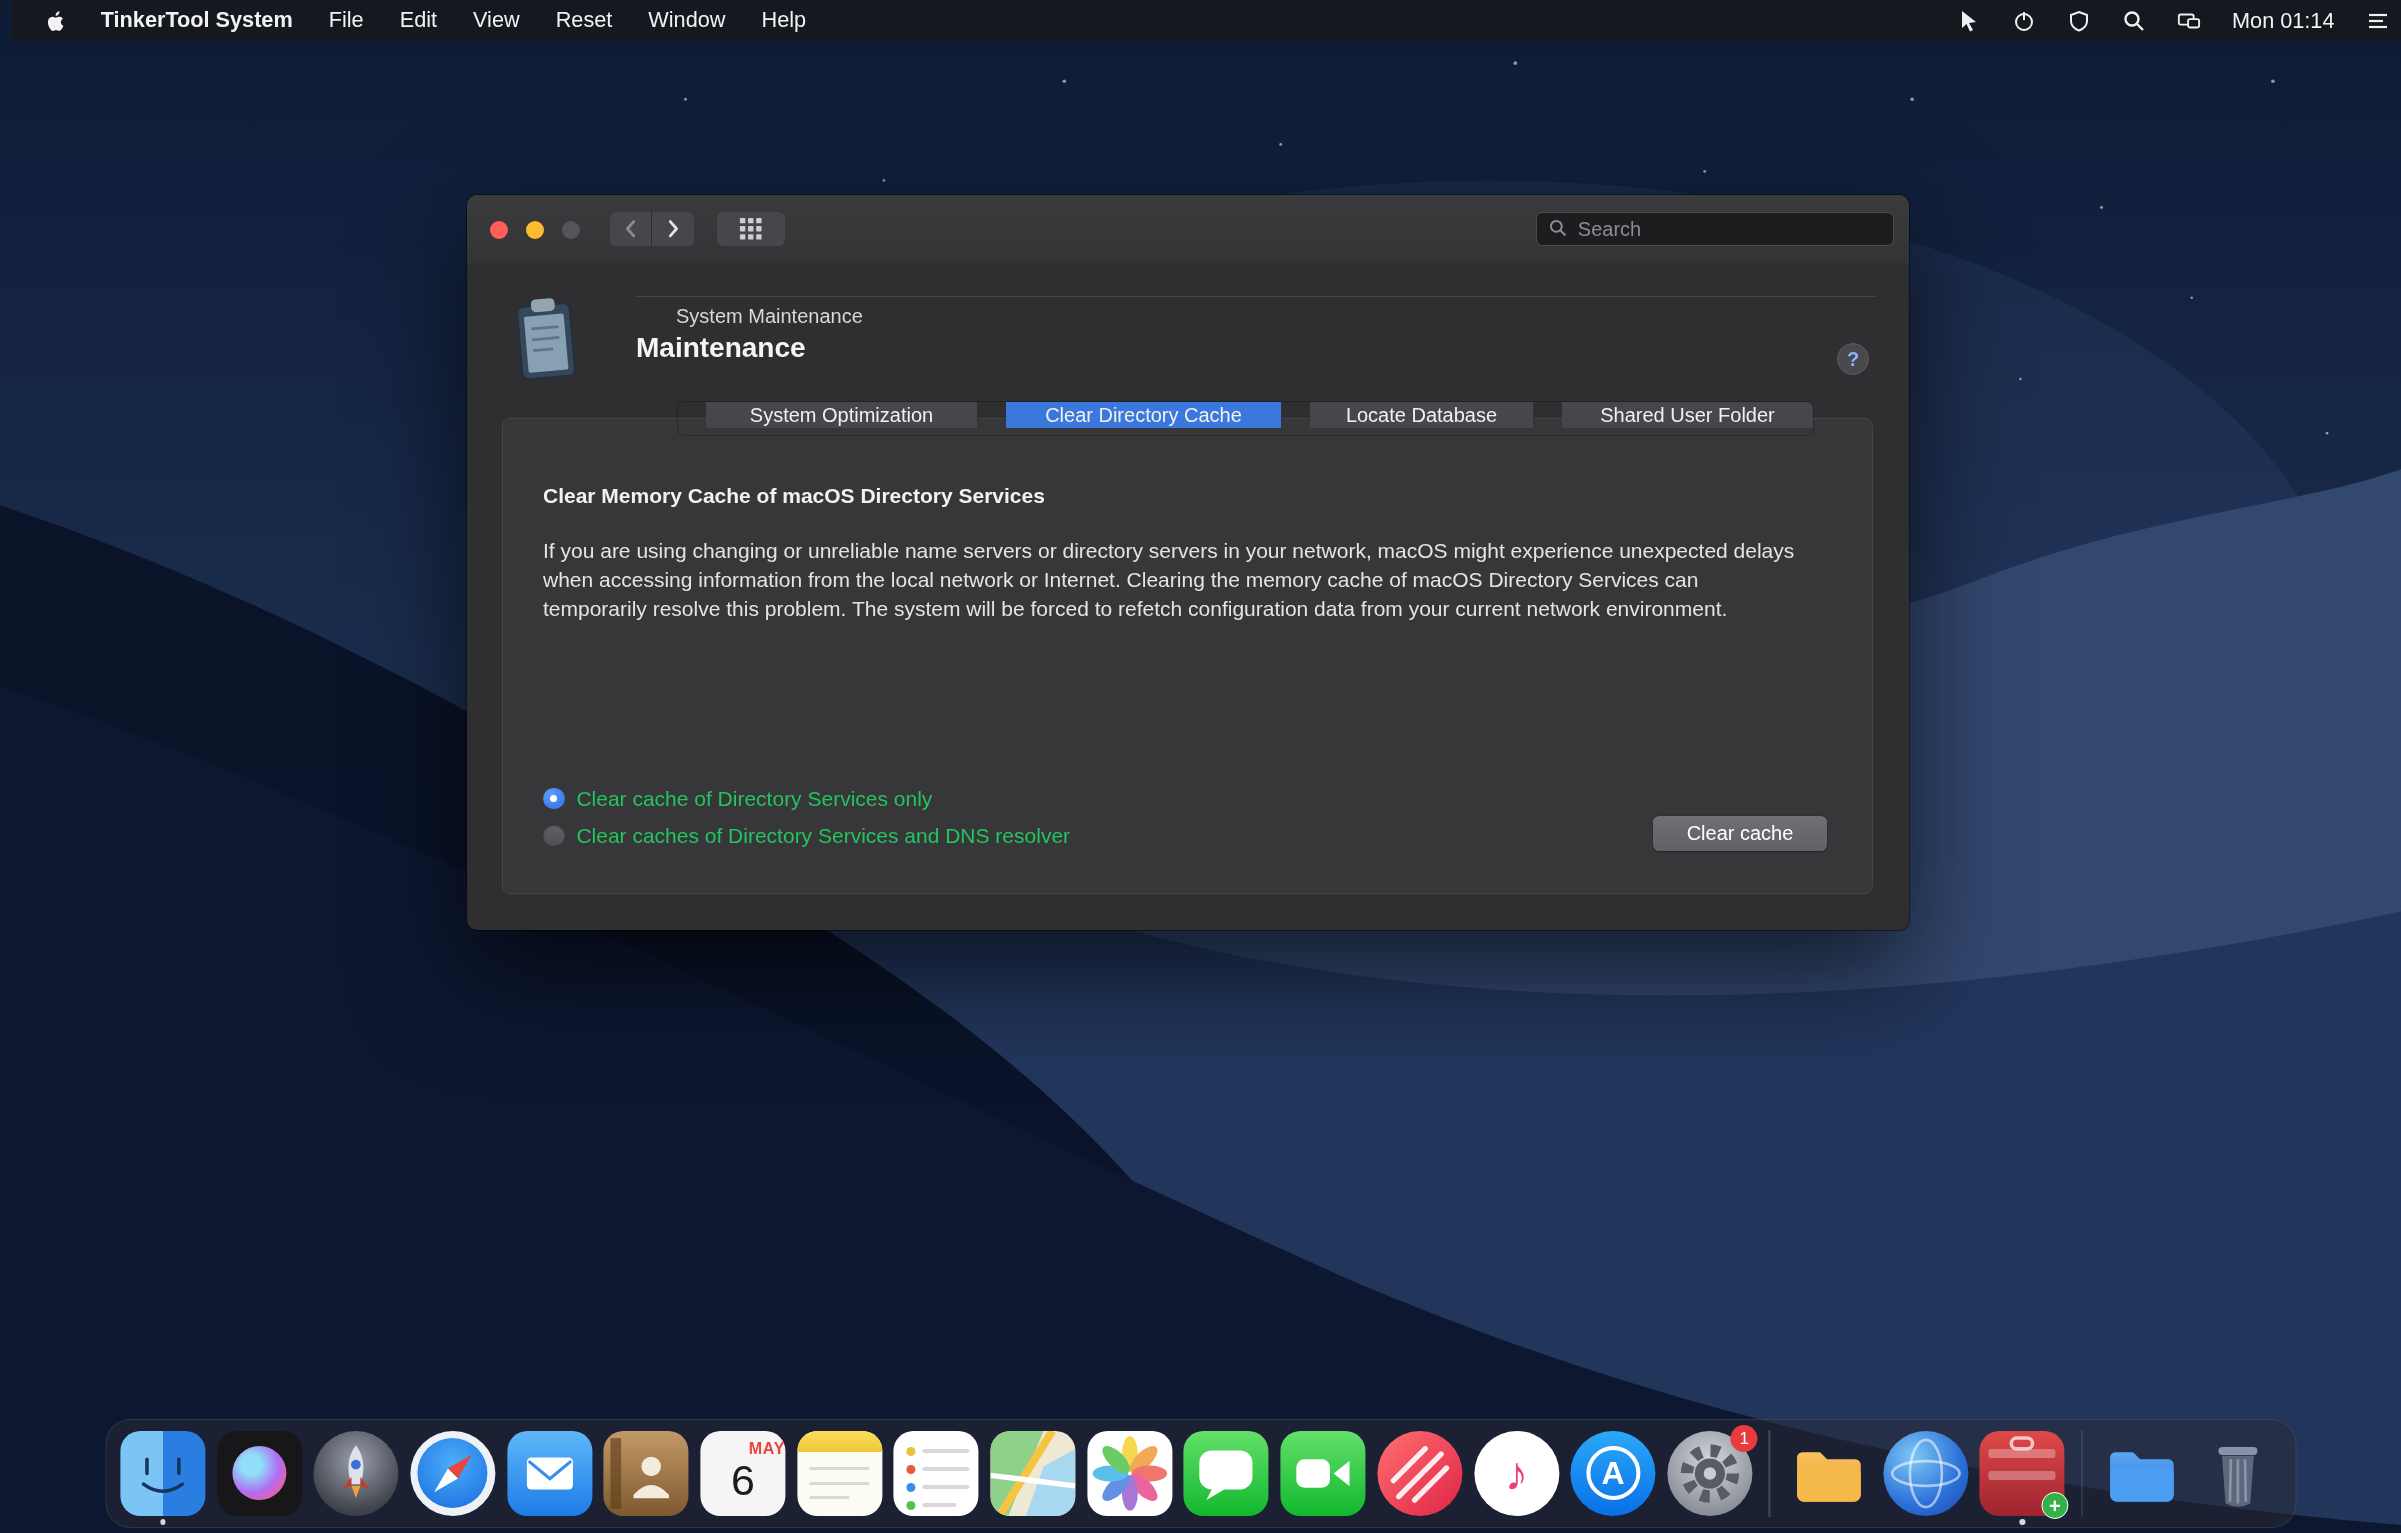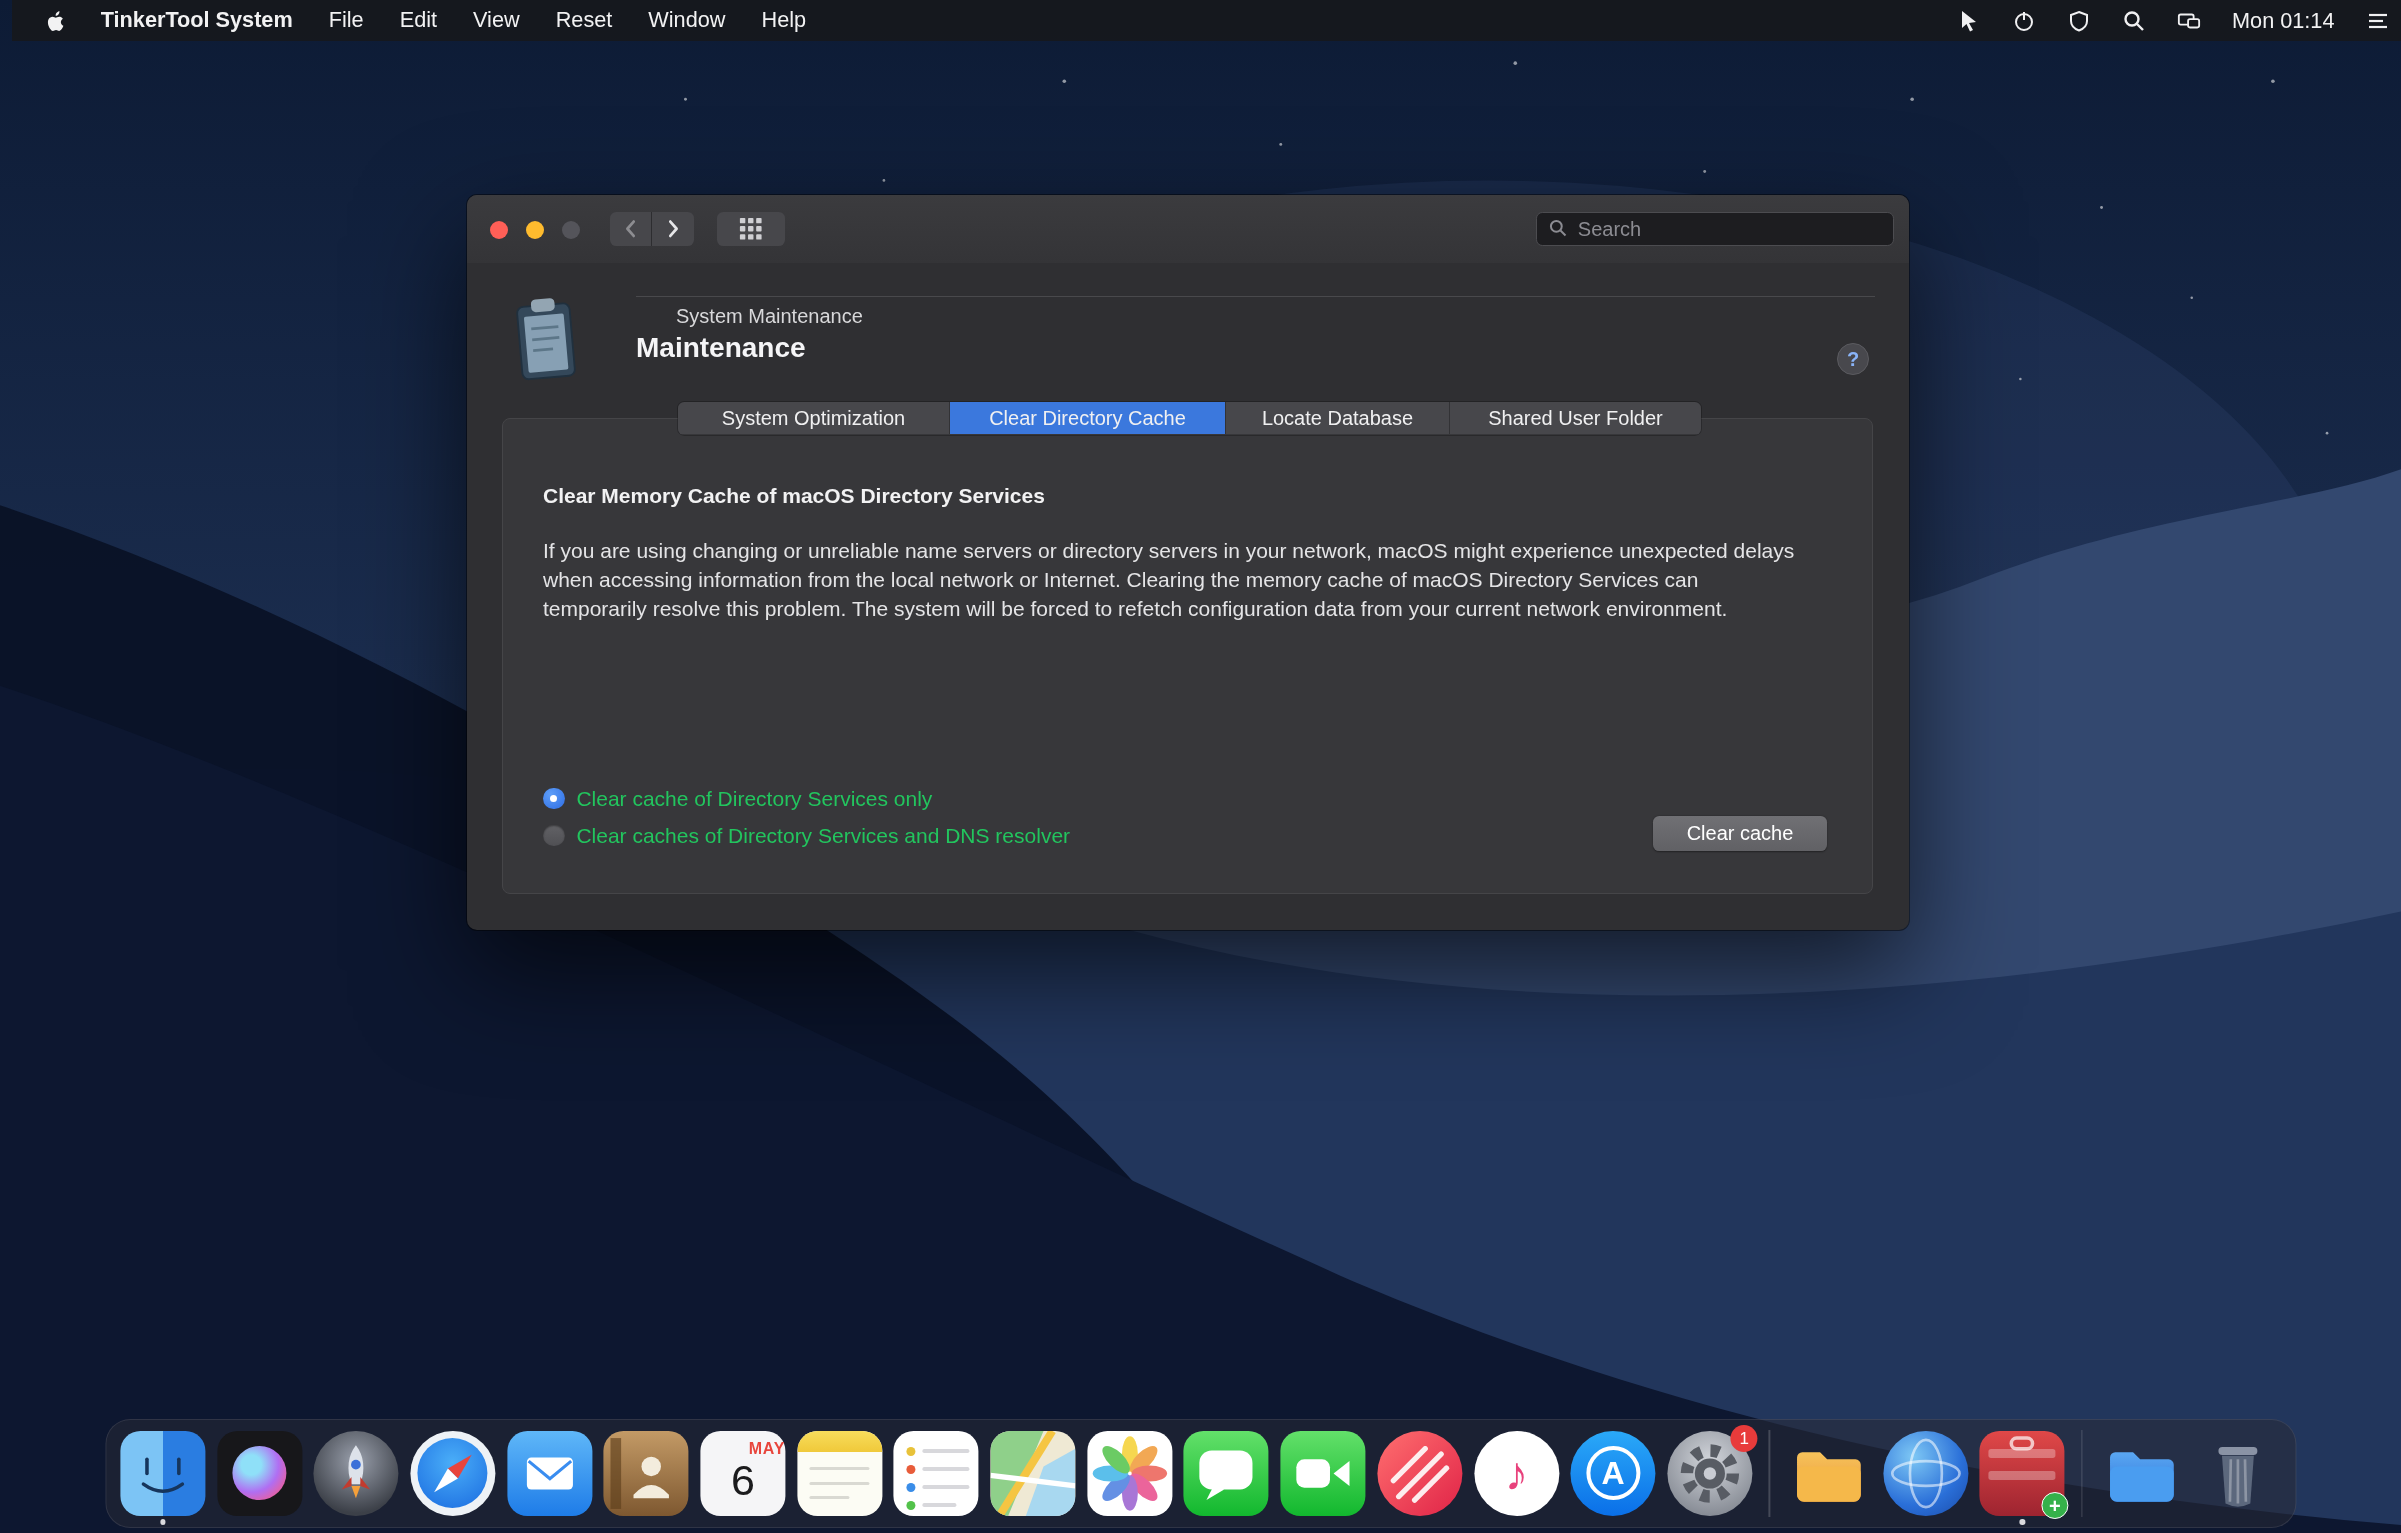--- a/index.html
+++ b/index.html
@@ -45,22 +45,22 @@
   .header-sep{position:absolute;left:169px;top:101px;width:1239px;height:0.9px;background:rgba(255,255,255,.13);}
   .pane-icon{position:absolute;left:40px;top:101px;width:78px;height:90px;}
   .pane-subtitle{position:absolute;left:169px;top:110px;font-size:20px;color:#d8d8da;margin-left:40px;}
   .pane-title{position:absolute;left:169px;top:137px;font-size:28px;font-weight:700;color:#f5f5f7;}
   .help-btn{position:absolute;left:1370px;top:148px;width:32px;height:32px;border-radius:50%;
     background:#48484d;border:0.9px solid #5b5b60;color:#8ab4f8;font-size:20px;font-weight:700;
     display:flex;align-items:center;justify-content:center;}
 
   .tabs{position:absolute;left:211px;top:207px;height:33px;display:flex;border-radius:6.3px;overflow:hidden;
     z-index:3;box-shadow:0 0 0 0.9px rgba(0,0,0,.25);}
-  .tab{height:32px;background:#47474b;color:#f0f0f1;font-size:20px;display:flex;align-items:center;
-    justify-content:center;}
+  .tab{height:26px;background:#47474b;color:#f0f0f1;font-size:20px;display:flex;align-items:center;
+    justify-content:center;margin-left:28px;}
   .tab.sep{border-right:0.9px solid #323235;}
   .tab.selected{background:#3b78dd;}
   .tab.t0{width:272px;} .tab.t1{width:276px;} .tab.t2{width:224px;} .tab.t3{width:251px;}
 
   .groupbox{position:absolute;left:35px;top:223px;width:1371px;height:476px;background:#37373a;
     border:0.9px solid #454548;border-radius:8px;z-index:2;}
   .gb-heading{position:absolute;left:40px;top:65px;font-size:21px;font-weight:700;color:#f2f2f3;}
   .gb-body{position:absolute;left:40px;top:117px;width:1261px;font-size:21px;line-height:29px;color:#e4e4e6;}
   .option{position:absolute;left:40px;display:flex;align-items:center;gap:11.7px;height:27px;}
   .option.o0{top:366px;} .option.o1{top:403px;}

